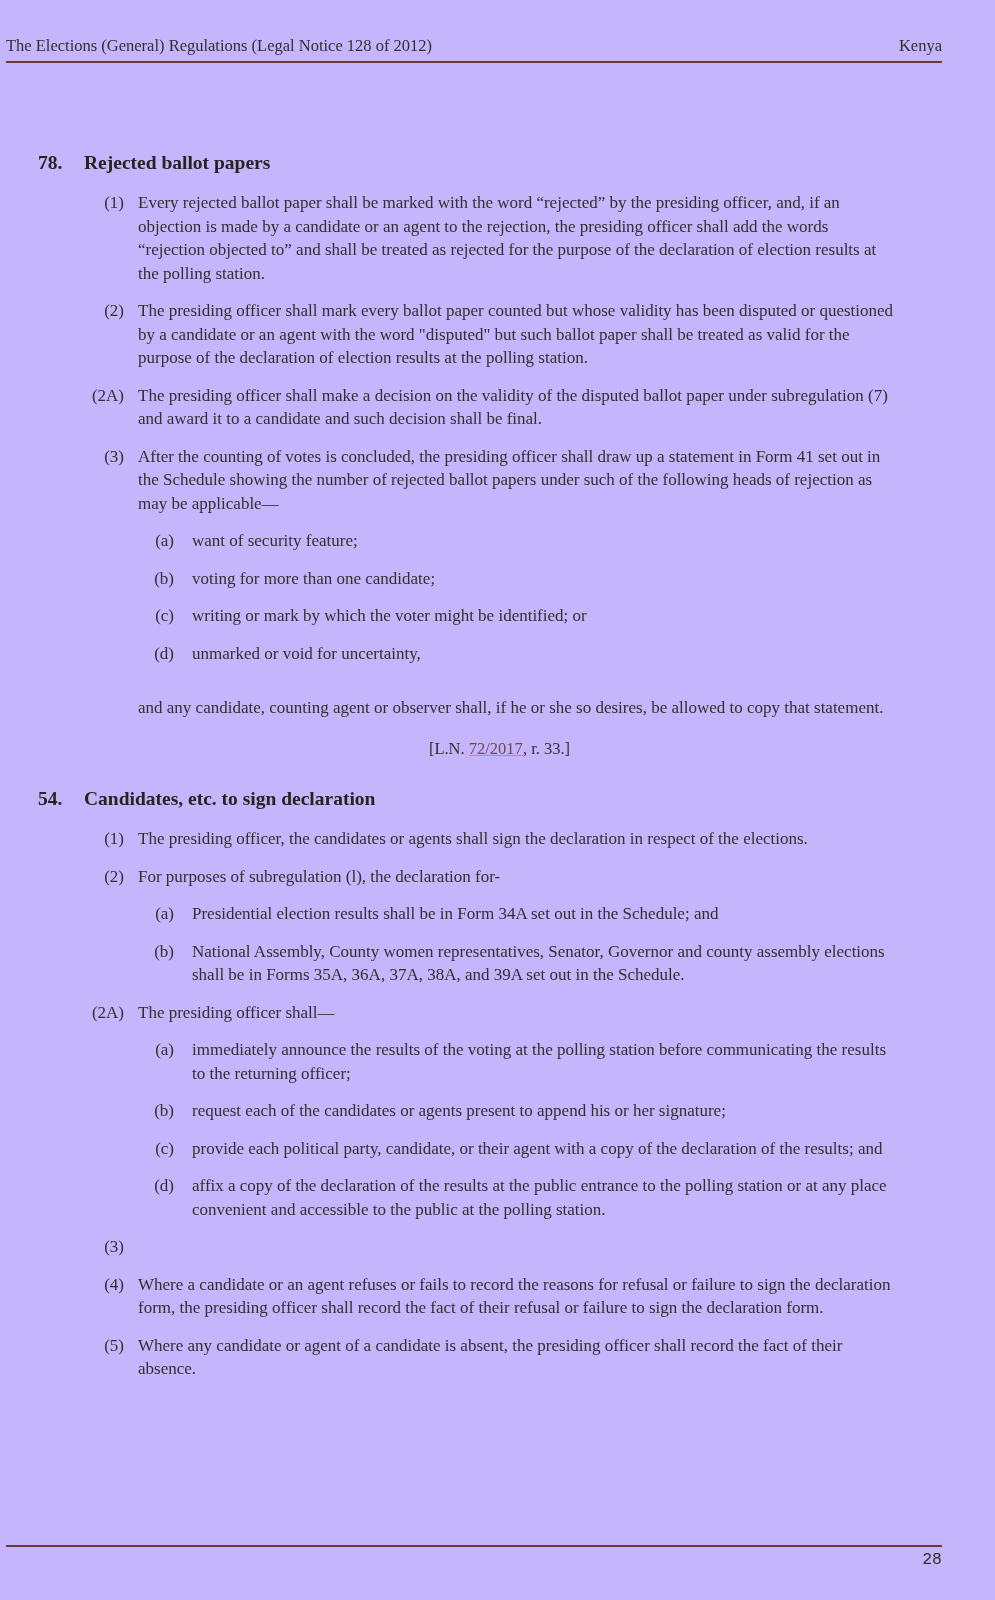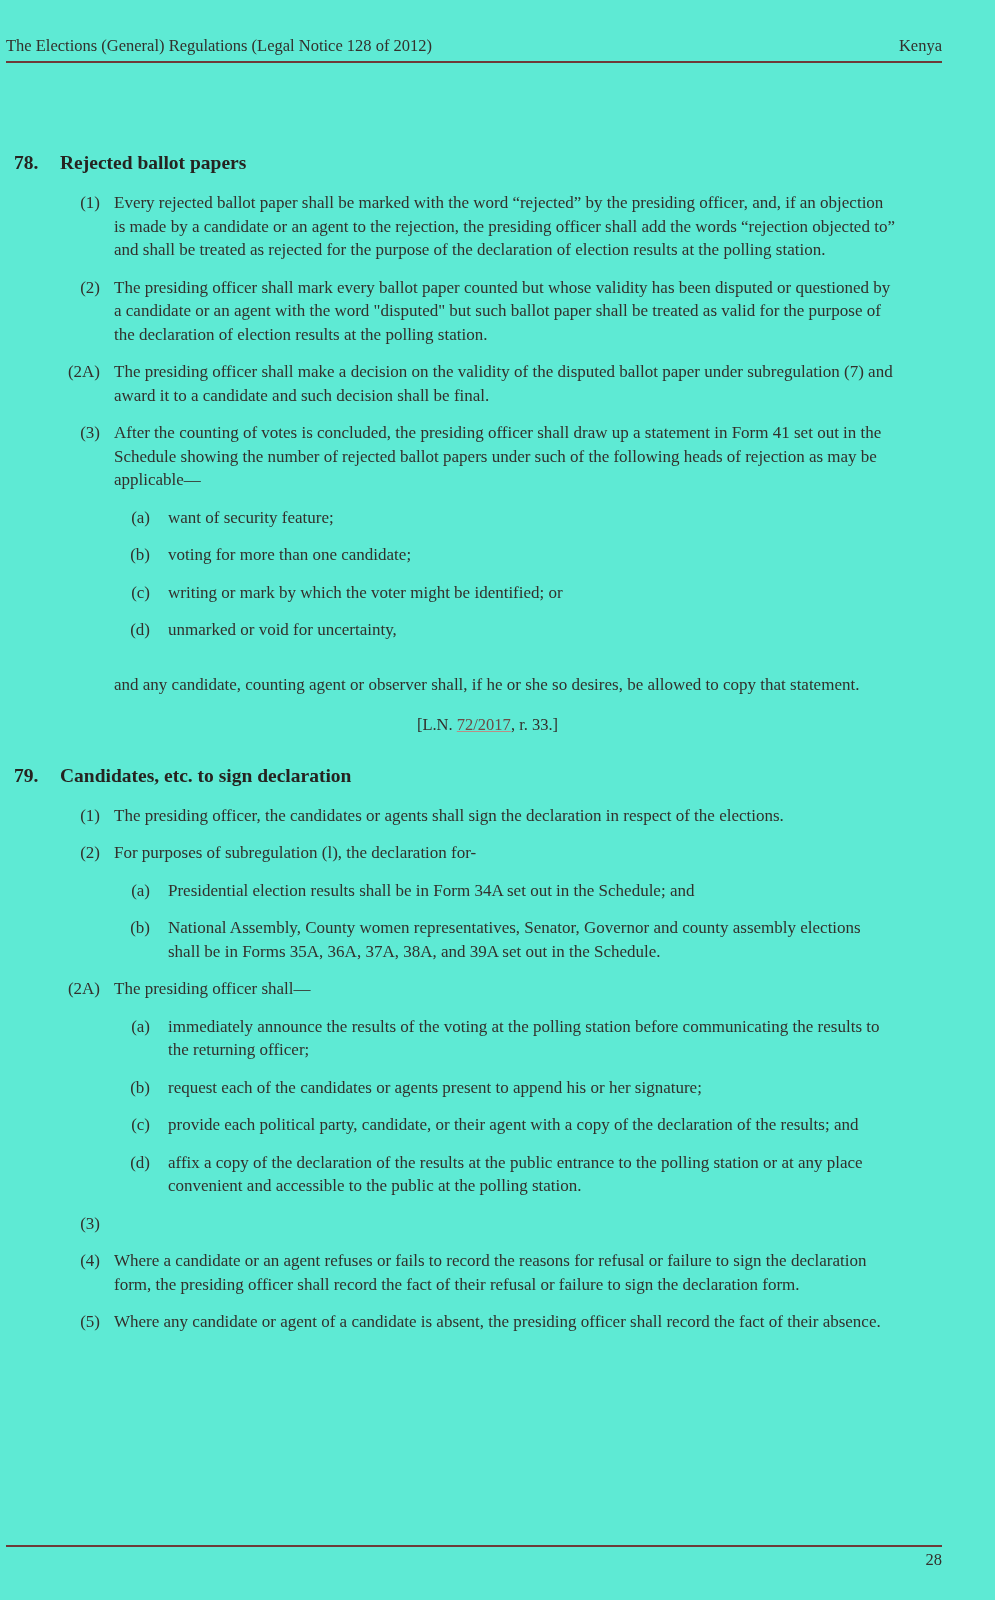--- a/index.html
+++ b/index.html
@@ -1,40 +1,41 @@
 <!DOCTYPE html>
 <html><head>
 <meta charset="utf-8">
 <style>
   html, body { margin: 0; padding: 0; }
   .page {
     width: 995px;
     height: 1600px;
     position: relative;
-    background: #5eead4;
+    background: #c4b5fd;
     color: #33302c;
     font-family: "Liberation Serif", "DejaVu Serif", serif;
     font-size: 17px;
     overflow: hidden;
   }
   .header {
     position: absolute;
     top: 0; left: 6px; right: 53px;
     padding-top: 36px;
     padding-bottom: 5px;
     display: flex;
     justify-content: space-between;
     align-items: baseline;
     font-size: 16.5px;
     border-bottom: 2.5px solid #6e3a38;
   }
   .content {
     position: absolute;
     top: 150px; left: 0; right: 100px;
     line-height: 23.5px;
+    padding-left: 24px;
   }
   .sec-head {
     display: flex;
     font-weight: bold;
     font-size: 19.5px;
     line-height: 26px;
     color: #262320;
   }
   .sec-head.second { margin-top: 26px; }
   .sec-num {
@@ -63,20 +64,21 @@
     cursor: pointer;
     margin-top: 9px;
   }
   .footer {
     position: absolute;
     top: 1545px; left: 6px; right: 53px;
     border-top: 2.5px solid #6e3a38;
     padding-top: 3px;
     text-align: right;
     font-size: 16.5px;
+    font-family: Liberation Mono, monospace;
   }
 </style>
 </head>
 <body>
 
 <div class="page">
 
   <div class="header">
     <span>The Elections (General) Regulations (Legal Notice 128 of 2012)</span>
     <span>Kenya</span>
@@ -127,21 +129,21 @@
     <div class="item sub">
       <div class="num">(d)</div>
       <div class="body">unmarked or void for uncertainty,</div>
     </div>
 
     <div class="closing">and any candidate, counting agent or observer shall, if he or she so desires, be allowed to copy that statement.</div>
 
     <div class="citation"><span>[L.N. </span><a class="cite-link">72/2017</a><span>, r. 33.]</span></div>
 
     <div class="sec-head second">
-      <span class="sec-num">79.</span>
+      <span class="sec-num">54.</span>
       <span>Candidates, etc. to sign declaration</span>
     </div>
 
     <div class="item first">
       <div class="num">(1)</div>
       <div class="body">The presiding officer, the candidates or agents shall sign the declaration in respect of the elections.</div>
     </div>
 
     <div class="item">
       <div class="num">(2)</div>

